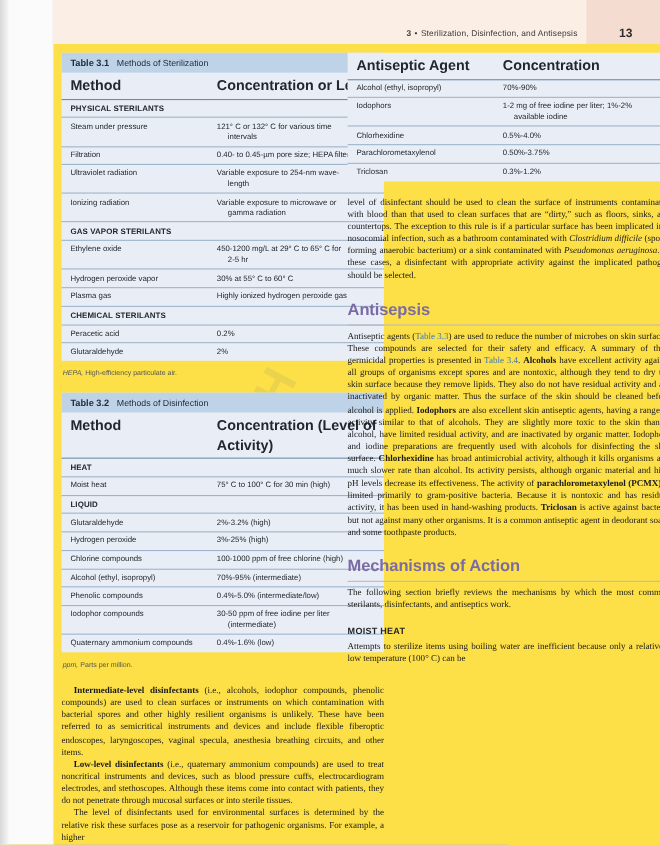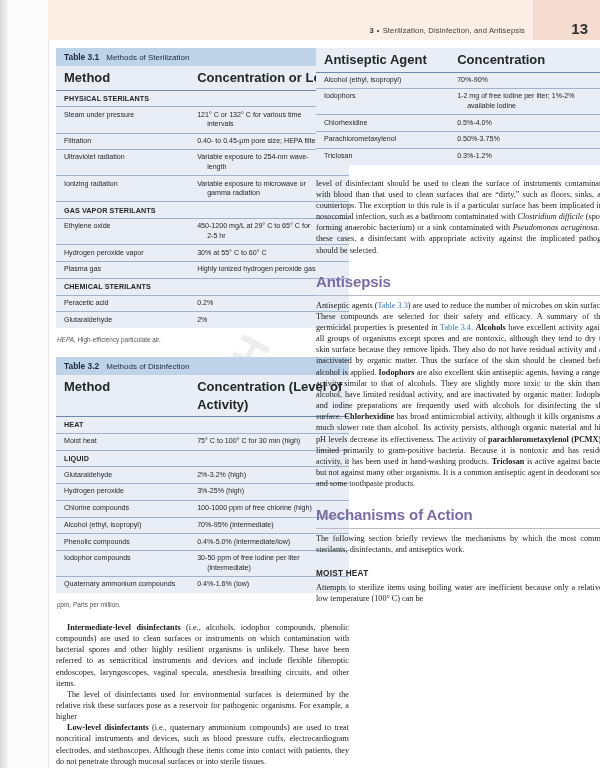--- a/index.html
+++ b/index.html
@@ -7,21 +7,21 @@
     padding: 0;
     background: #bdbdbd;
   }
   body {
     font-family: "Liberation Serif", serif;
   }
   .page {
     position: relative;
     width: 600px;
     height: 768px;
-    background: #ffffff;
+    background: #fde047;
     overflow: hidden;
   }
   
   .gutter {
     position: absolute;
     left: 0; top: 0;
     width: 48px; height: 768px;
     background: #fbfbfb;
     border-right: 1px solid #e6e6e6;
   }
@@ -52,24 +52,24 @@
     font-family: "Liberation Sans", sans-serif;
     font-size: 7.6px;
     color: #3b3b3b;
     letter-spacing: .15px;
     white-space: nowrap;
   }
   .runhead-text .chnum { font-weight: bold; }
   .runhead-text .dot { padding: 0 3px; }
   .runhead-pagenum {
     position: absolute;
-    right: 12px;
+    right: 25px;
     bottom: 3px;
     font-family: "Liberation Sans", sans-serif;
-    font-size: 15px;
+    font-size: 11px;
     font-weight: bold;
     color: #2f2f2f;
   }
 
   
   .col {
     position: absolute;
     top: 48px;
     width: 293px;
   }
@@ -309,22 +309,22 @@
         <tr class="last">
           <td class="c1">Quaternary ammonium compounds</td>
           <td class="c2">0.4%-1.6% (low)</td>
         </tr>
       </tbody>
         </table>
     </div>
     <div class="tbl-foot"><i>ppm,</i><span class="rm"> Parts per million.</span></div>
 
     <p class="body"><b>Intermediate-level disinfectants</b><span> (i.e., alcohols, iodophor compounds, phenolic compounds) are used to clean surfaces or instruments on which contamination with bacterial spores and other highly resilient organisms is unlikely. These have been referred to as semicritical instruments and devices and include flexible fiberoptic endoscopes, laryngoscopes, vaginal specula, anesthesia breathing circuits, and other items.</span></p>
+    <p class="body"><b>Low-level disinfectants</b><span> (i.e., quaternary ammonium compounds) are used to treat noncritical instruments and devices, such as blood pressure cuffs, electrocardiogram electrodes, and stethoscopes. Although these items come into contact with patients, they do not penetrate through mucosal surfaces or into sterile tissues.</span></p>
     <p class="body"><span>The level of disinfectants used for environmental surfaces is determined by the relative risk these surfaces pose as a reservoir for pathogenic organisms. For example, a higher</span></p>
-    <p class="body"><b>Low-level disinfectants</b><span> (i.e., quaternary ammonium compounds) are used to treat noncritical instruments and devices, such as blood pressure cuffs, electrocardiogram electrodes, and stethoscopes. Although these items come into contact with patients, they do not penetrate through mucosal surfaces or into sterile tissues.</span></p>
   </div>
 
   <div class="col col-right">
 
     <div class="tbl">
       <table class="grid">
         <tbody>
             <tr class="colhead">
           <td class="c1">Antiseptic Agent</td>
           <td class="c2">Concentration</td>

